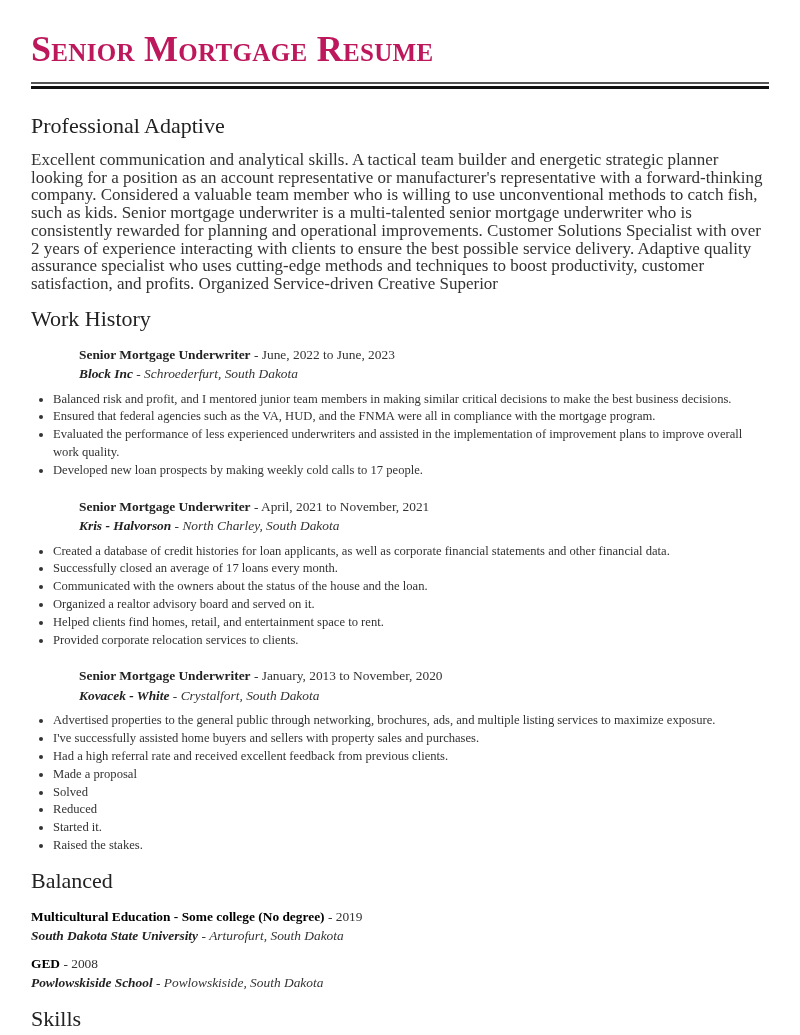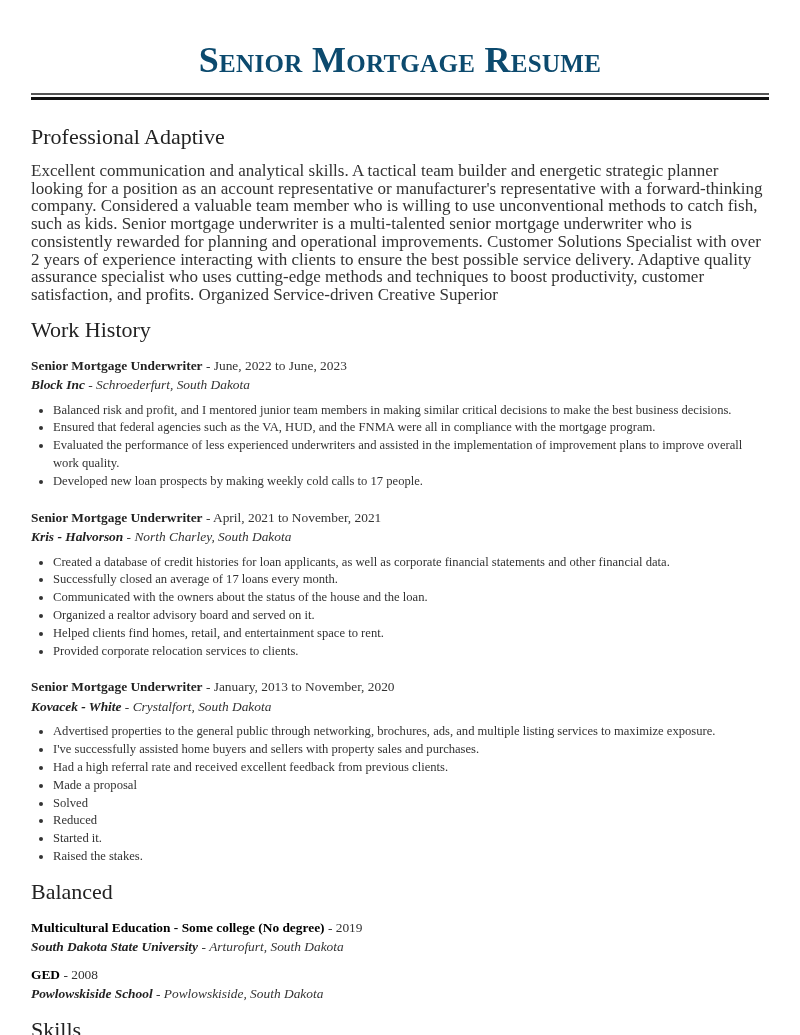--- a/index.html
+++ b/index.html
@@ -3,29 +3,29 @@
   <meta charset="utf-8">
   <style>
     html, body { margin: 0; padding: 0; background: #ffffff; }
     body {
       width: 800px; height: 1035px; overflow: hidden;
       font-family: "Liberation Serif", "DejaVu Serif", serif;
       color: #222222;
     }
     .page { position: relative; padding: 0 31px; }
     .title {
-      text-align: center;
+      text-align: left;
       font-size: 36px;
       font-weight: bold;
       font-variant: small-caps;
       letter-spacing: 0.3px;
       margin: 0;
-      padding-top: 38px;
+      padding-top: 27px;
       line-height: 44px;
-      color: #0c4a6e;
+      color: #be185d;
     }
     .rule-top { height: 2px; background: #555; margin-top: 11px; }
     .rule-bottom { height: 3px; background: #111; margin-top: 2px; }
     .contact {
       text-align: center;
       font-size: 13.5px;
       margin-top: 17px;
       line-height: 18px;
       color: #333;
     }
@@ -45,21 +45,21 @@
       color: #333;
     }
     .work-heading { margin-top: 12px; }
     .job { margin-top: 12px; }
     .job + .job { margin-top: 17px; }
     .job-line, .company-line {
       font-size: 13.4px;
       line-height: 19.5px;
       color: #333;
     }
-    .job-line .role, .company-line .company { font-weight: bold; color: #222; }
+    .job-line .role, .company-line .company { font-weight: bold; color: #222; margin-left: 48px; }
     .company-line .company { font-style: italic; }
     .company-line .loc { font-style: italic; }
     ul.duties {
       margin: 7px 0 0 0;
       padding-left: 22px;
       font-size: 12.6px;
       line-height: 17.8px;
       color: #333;
     }
     ul.duties li { padding-left: 0; }

